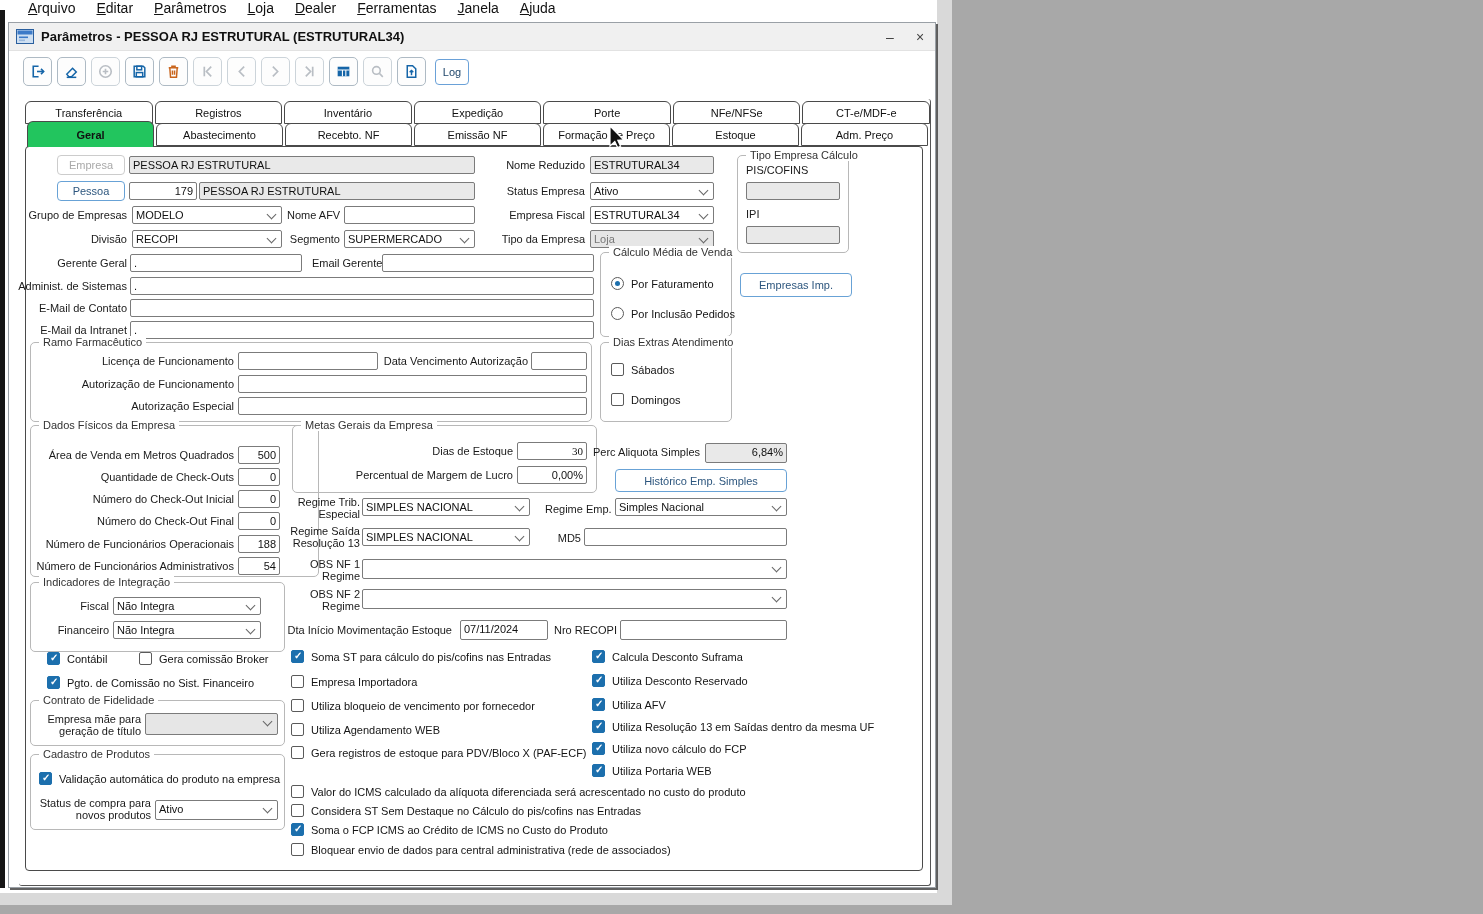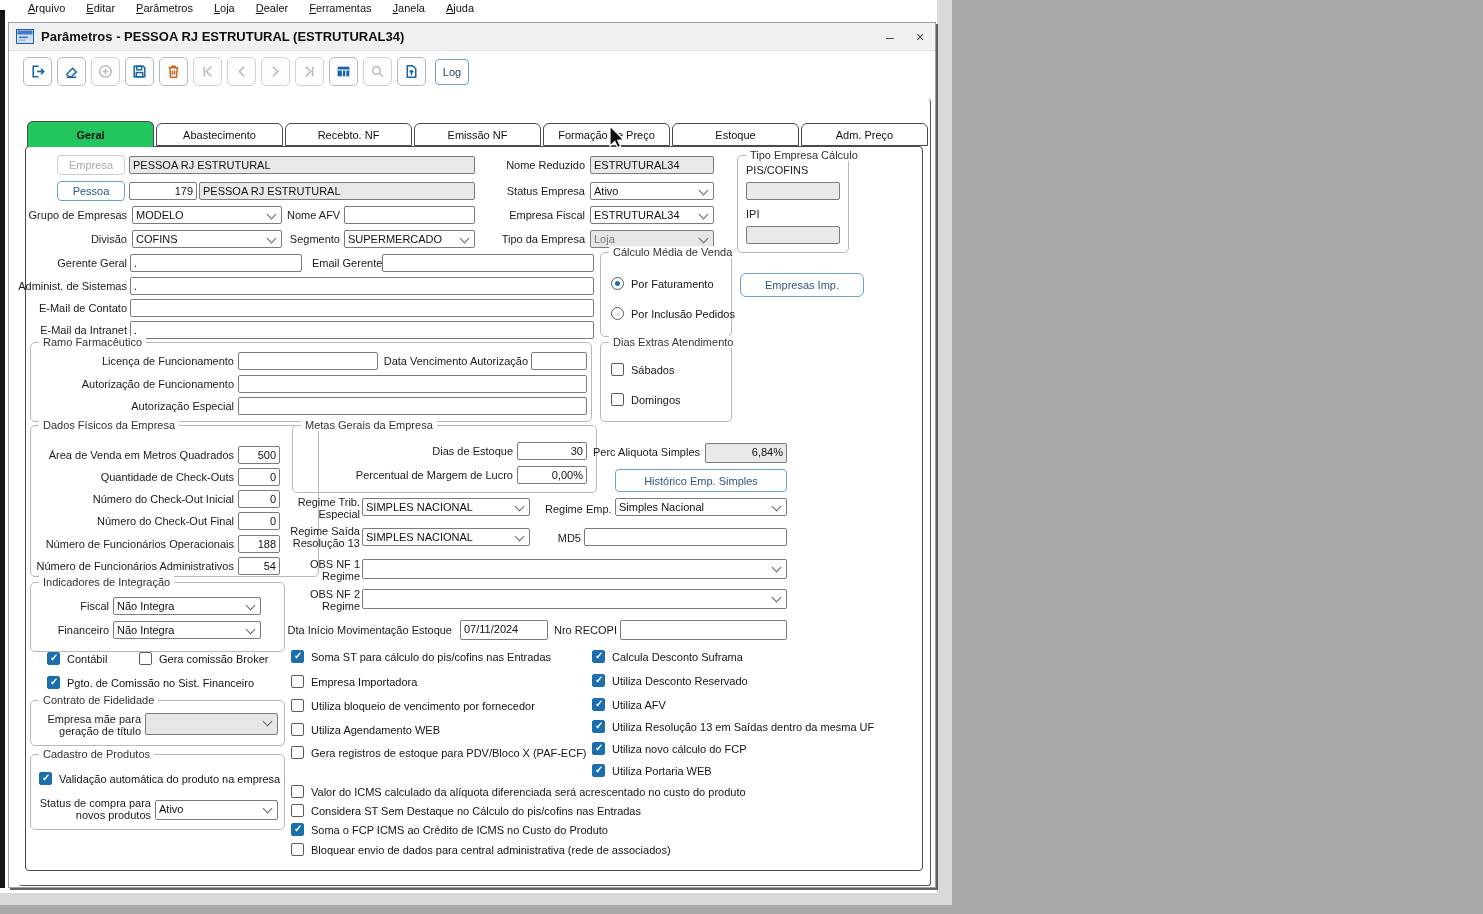--- a/index.html
+++ b/index.html
@@ -5,21 +5,21 @@
   html,body{margin:0;padding:0;}
   body{font-family:"Liberation Sans", sans-serif;}
   .screen{position:relative;width:1483px;height:914px;background:#a8a8a8;overflow:hidden;}
   .app-bg{position:absolute;left:0;top:0;width:937px;height:893px;background:#ffffff;}
   .edge-right{position:absolute;left:937px;top:0;width:15px;height:905px;background:#d9d9d9;}
   .edge-bottom{position:absolute;left:0;top:893px;width:952px;height:12px;background:#d9d9d9;}
   .black-strip{position:absolute;left:0;top:10px;width:5px;height:878px;background:#161616;}
 
   
   .menubar{position:absolute;left:8px;top:0;height:15px;display:flex;gap:21px;padding-left:20px;align-items:center;background:#fff;width:900px;}
-  .mi{display:inline-block;font-size:11px;color:#111;cursor:default;}
+  .mi{display:inline-block;font-size:14px;color:#111;cursor:default;}
   .mi::first-letter{text-decoration:underline;}
 
   
   .window{position:absolute;left:8px;top:22px;width:928px;height:866px;background:#fff;border:1px solid #9aa0a6;box-shadow:2px 2px 0 rgba(70,70,70,.85);box-sizing:border-box;}
   .titlebar{position:absolute;left:0;top:0;width:100%;height:28px;background:#f0f0f0;border-bottom:1px solid #e2e2e2;display:flex;align-items:center;box-sizing:border-box;}
   .titlebar .ticon{margin-left:7px;width:18px;height:15px;flex:0 0 auto;}
   .titlebar .ttext{margin-left:7px;font-size:13px;font-weight:bold;color:#101010;white-space:nowrap;}
   .titlebar .tspacer{flex:1;}
   .cap-btn{width:30px;height:24px;display:flex;align-items:center;justify-content:center;font-size:14px;color:#444;cursor:default;}
 
@@ -170,20 +170,29 @@
             <path d="M4 2.5h5l3 3v8H4z"></path>
             <path d="M8 11.5V7"></path>
             <path d="M6.3 8.7 8 7l1.7 1.7"></path>
           </svg>
       </div>
       <div class="logbtn">Log</div>
     </div>
 
     <div class="panel-edge"></div>
 
+    <div class="tabrow tabrow1">
+      <div class="tab">Transferência</div>
+      <div class="tab">Registros</div>
+      <div class="tab">Inventário</div>
+      <div class="tab">Expedição</div>
+      <div class="tab">Porte</div>
+      <div class="tab">NFe/NFSe</div>
+      <div class="tab">CT-e/MDF-e</div>
+    </div>
     <div class="tabrow tabrow2">
       <div class="tab active">Geral</div>
       <div class="tab">Abastecimento</div>
       <div class="tab">Recebto. NF</div>
       <div class="tab">Emissão NF</div>
       <div class="tab">Formação de Preço</div>
       <div class="tab">Estoque</div>
       <div class="tab">Adm. Preço</div>
     </div>
 
@@ -201,21 +210,21 @@
       <div class="fld sel" style="left:564px;top:35px;width:124px;">Ativo</div>
 
       <div class="lbl r" style="left:-12px;top:62px;width:113px;">Grupo de Empresas</div>
       <div class="fld sel" style="left:106px;top:59px;width:150px;">MODELO</div>
       <div class="lbl r" style="left:261px;top:62px;width:53px;">Nome AFV</div>
       <div class="fld" style="left:318px;top:59px;width:131px;"></div>
       <div class="lbl r" style="left:451px;top:62px;width:108px;">Empresa Fiscal</div>
       <div class="fld sel" style="left:564px;top:59px;width:124px;">ESTRUTURAL34</div>
 
       <div class="lbl r" style="left:-12px;top:86px;width:113px;">Divisão</div>
-      <div class="fld sel" style="left:106px;top:83px;width:150px;">COFINS</div>
+      <div class="fld sel" style="left:106px;top:83px;width:150px;">RECOPI</div>
       <div class="lbl r" style="left:261px;top:86px;width:53px;">Segmento</div>
       <div class="fld sel" style="left:318px;top:83px;width:131px;">SUPERMERCADO</div>
       <div class="lbl r" style="left:441px;top:86px;width:118px;">Tipo da Empresa</div>
       <div class="fld sel dis" style="left:564px;top:83px;width:124px;">Loja</div>
 
       <div class="grp" style="left:711px;top:8px;width:112px;height:98px;">
         <span class="gt">Tipo Empresa Cálculo</span>
         <div class="lbl" style="left:8px;top:8px;">PIS/COFINS</div>
         <div class="fld ro" style="left:8px;top:26px;width:94px;"></div>
         <div class="lbl" style="left:8px;top:52px;">IPI</div>
@@ -240,21 +249,21 @@
         <span class="gt">Cálculo Média de Venda</span>
         <div class="chk radio on" style="left:10px;top:24px;">
           <span class="box"></span>
           <span>Por Faturamento</span>
         </div>
         <div class="chk radio" style="left:10px;top:54px;">
           <span class="box"></span>
           <span>Por Inclusão Pedidos</span>
         </div>
       </div>
-      <div class="btnb" style="left:714px;top:126px;width:124px;height:24px;border-radius:6px;">Empresas Imp.</div>
+      <div class="btnb" style="left:714px;top:126px;width:112px;height:24px;">Empresas Imp.</div>
 
       <div class="grp" style="left:4px;top:195px;width:562px;height:80px;">
         <span class="gt">Ramo Farmacêutico</span>
         <div class="lbl r" style="left:5px;top:12px;width:198px;">Licença de Funcionamento</div>
         <div class="fld" style="left:207px;top:9px;width:140px;"></div>
         <div class="lbl r" style="left:352px;top:12px;width:145px;">Data Vencimento Autorização</div>
         <div class="fld" style="left:500px;top:9px;width:56px;"></div>
         <div class="lbl r" style="left:5px;top:35px;width:198px;">Autorização de Funcionamento</div>
         <div class="fld" style="left:207px;top:32px;width:349px;"></div>
         <div class="lbl r" style="left:5px;top:57px;width:198px;">Autorização Especial</div>
@@ -285,21 +294,21 @@
         <div class="fld num" style="left:207px;top:86px;width:42px;">0</div>
         <div class="lbl r" style="left:4px;top:112px;width:199px;">Número de Funcionários Operacionais</div>
         <div class="fld num" style="left:207px;top:109px;width:42px;">188</div>
         <div class="lbl r" style="left:4px;top:134px;width:199px;">Número de Funcionários Administrativos</div>
         <div class="fld num" style="left:207px;top:131px;width:42px;">54</div>
       </div>
 
       <div class="grp" style="left:266px;top:278px;width:305px;height:68px;">
         <span class="gt">Metas Gerais da Empresa</span>
         <div class="lbl r" style="left:20px;top:19px;width:200px;">Dias de Estoque</div>
-        <div class="fld num" style="left:224px;top:16px;width:70px;">30</div>
+        <div class="fld num" style="left:224px;top:16px;width:70px;font-family:Liberation Serif, serif;">30</div>
         <div class="lbl r" style="left:20px;top:43px;width:200px;">Percentual de Margem de Lucro</div>
         <div class="fld num" style="left:224px;top:40px;width:70px;padding-left:6px;">0,00%</div>
       </div>
 
       <div class="lbl r" style="left:556px;top:299px;width:118px;">Perc Aliquota Simples</div>
       <div class="fld ro num" style="left:679px;top:296px;width:82px;height:20px;">6,84%</div>
       <div class="btnb" style="left:589px;top:322px;width:172px;height:23px;">Histórico Emp. Simples</div>
 
       <div class="lbl ml" style="left:264px;top:349px;width:70px;">Regime Trib.
 Especial</div>

